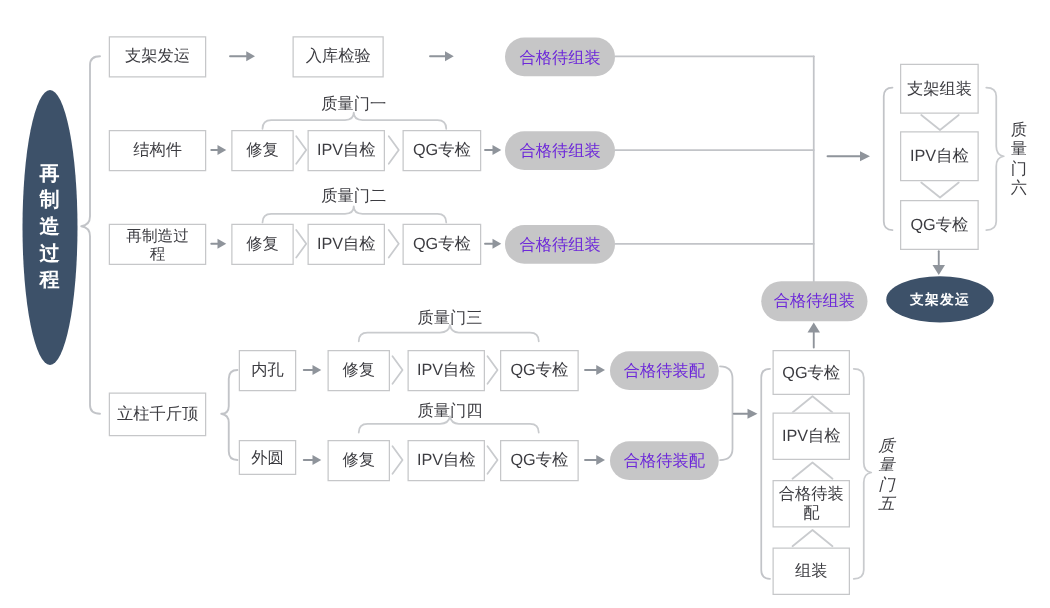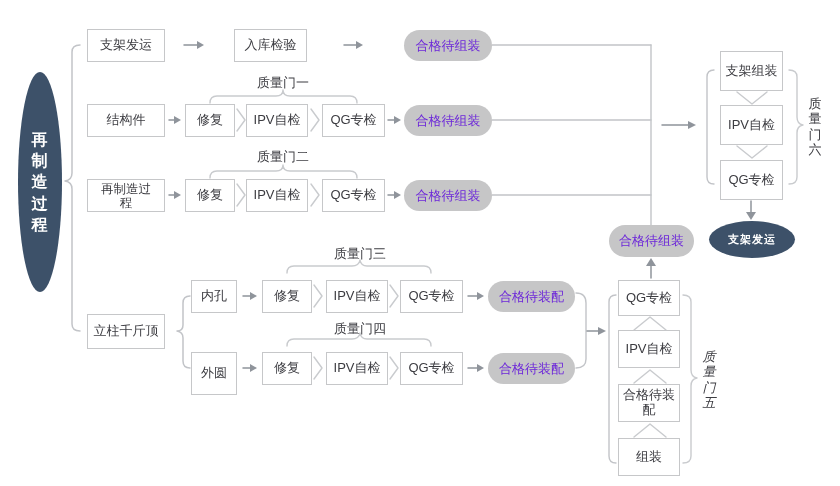--- a/index.html
+++ b/index.html
@@ -183,21 +183,21 @@
       <span>IPV自检</span>
     </div>
   <div class="box" style="left:400px;top:280px;width:63px;height:33px;">
       <span>QG专检</span>
     </div>
   <div class="pill" style="left:488px;top:281px;width:87px;height:31px;">
       <span>合格待装配</span>
     </div>
 
   <div class="gate-label" style="left:320px;top:320px;width:80px;">质量门四</div>
-  <div class="box" style="left:191px;top:352px;width:46px;height:43px;">
+  <div class="box" style="left:191px;top:352px;width:46px;height:28px;">
       <span>外圆</span>
     </div>
   <div class="box" style="left:262px;top:352px;width:50px;height:33px;">
       <span>修复</span>
     </div>
   <div class="box" style="left:326px;top:352px;width:62px;height:33px;">
       <span>IPV自检</span>
     </div>
   <div class="box" style="left:400px;top:352px;width:63px;height:33px;">
       <span>QG专检</span>

